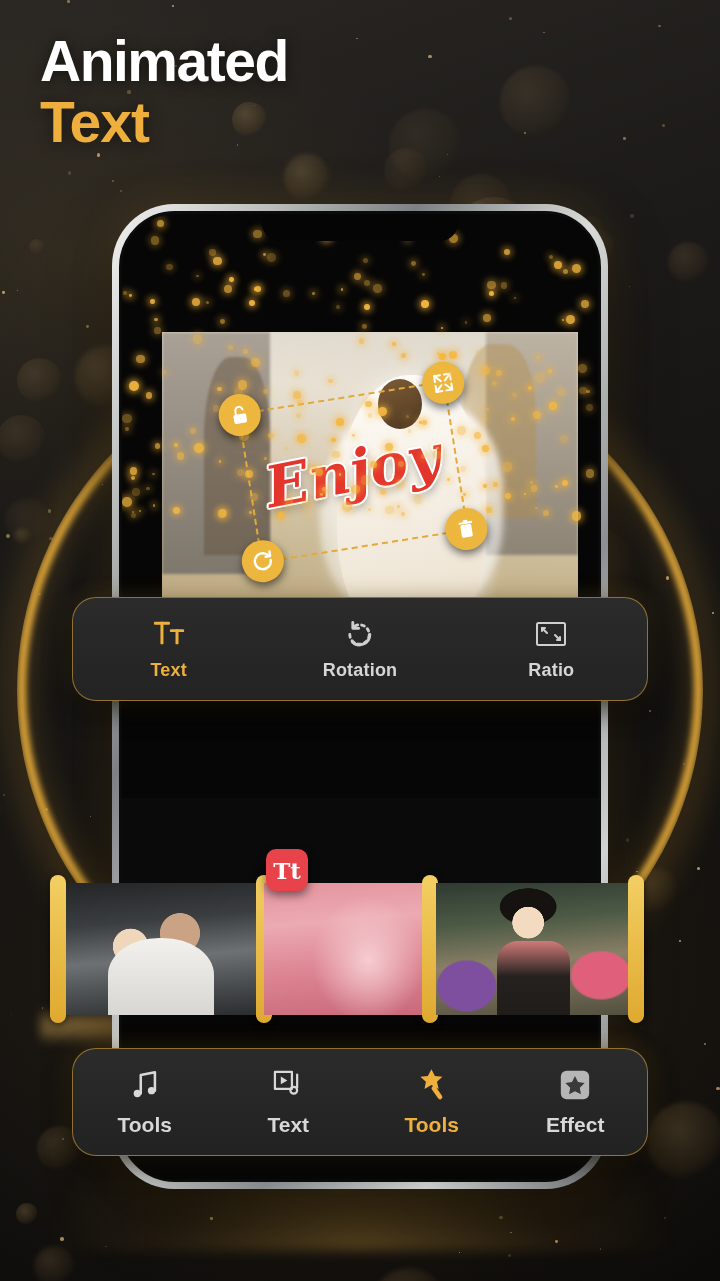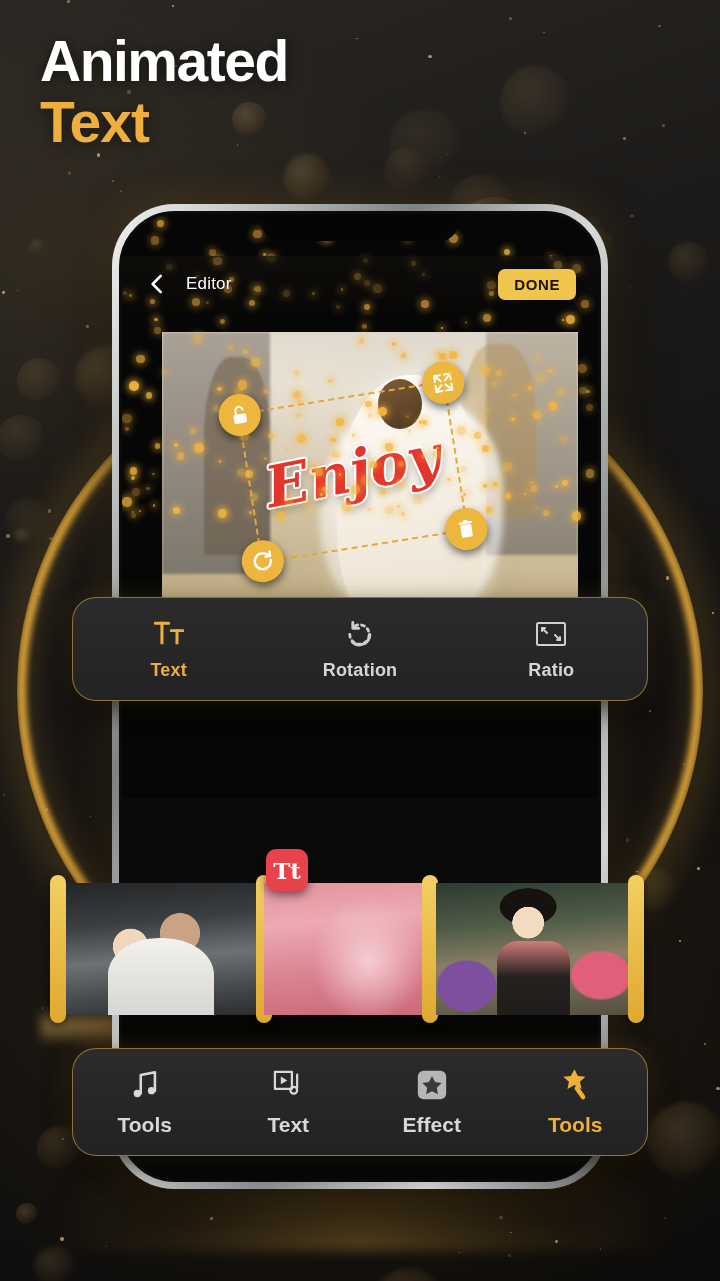--- a/index.html
+++ b/index.html
@@ -696,29 +696,20 @@
         <div class="sd" style="width: 2.99143px; height: 2.99143px; left: 408.282px; top: 267.216px; opacity: 0.502669;"></div>
         <div class="sd" style="width: 2.8607px; height: 2.8607px; left: 414.625px; top: 142.172px; opacity: 0.813144;"></div>
         <div class="sd" style="width: 5.46248px; height: 5.46248px; left: 366.811px; top: 76.527px; opacity: 0.947899;"></div>
         <div class="sd" style="width: 9.51283px; height: 9.51283px; left: 380.89px; top: 248.308px; opacity: 0.483477;"></div>
         <div class="sd" style="width: 2.76481px; height: 2.76481px; left: 189.948px; top: 78.067px; opacity: 0.603828;"></div>
         <div class="sd" style="width: 3.78635px; height: 3.78635px; left: 31.8874px; top: 103.634px; opacity: 0.755867;"></div>
         <div class="sd" style="width: 5.07126px; height: 5.07126px; left: 440.534px; top: 55.197px; opacity: 0.671692;"></div>
         <div class="sd" style="width: 9.48374px; height: 9.48374px; left: 0.086634px; top: 283.135px; opacity: 0.757476;"></div>
       </div>
 
-    <div class="app-header">
-      <span class="back-ico">
-        <svg width="26" height="26" viewBox="0 0 24 24" fill="none" stroke="#fff" stroke-width="2.4" stroke-linecap="round" stroke-linejoin="round">
-          <path d="M15.5 4.5L8 12l7.5 7.5"></path>
-        </svg>
-      </span>
-      <span class="hdr-title">Editor</span>
-      <button class="done-btn">DONE</button>
-    </div>
 
     <div class="style-grid">
       <div class="sty s1">Text</div>
       <div class="sty s2">Text</div>
       <div class="sty s3">Text</div>
       <div class="sty s4">Text</div>
       <div class="sty s5">Text</div>
       <div class="sty s6">Text</div>
       <div class="sty s7">Text</div>
       <div class="sty s8">Text</div>
@@ -810,32 +801,32 @@
       <svg width="34" height="34" viewBox="0 0 26 26" fill="none" stroke="#d8d8d8" stroke-width="1.7">
         <path d="M3 3h13v13H3z" stroke-linejoin="round"></path>
         <path d="M7.5 6.5l5 3-5 3z" fill="#d8d8d8" stroke="none"></path>
         <path d="M20 5v10" stroke-linecap="round"></path>
         <circle cx="17.4" cy="17" r="2.6" fill="none"></circle>
       </svg>
     </span>
     <span class="nl">Text</span>
   </div>
 
+  <div class="nav active">
+    <span class="ni">
+      <svg width="36" height="36" viewBox="0 0 26 26" fill="#eeaf3d">
+        <path d="M12.6 1.6l2.5 4.9 5.4.5-3.9 3.6 1.2 5.2-5.2-2.8-5 2.9 1-5.3L4.6 7.1l5.4-.6z"></path>
+        <rect x="14.5" y="13.2" width="3.4" height="11" rx="1.6" transform="rotate(-35 16 18)"></rect>
+      </svg>
+    </span>
+    <span class="nl">Tools</span>
+  </div>
+
   <div class="nav">
     <span class="ni">
       <svg width="34" height="34" viewBox="0 0 24 24">
         <rect x="2" y="2" width="20" height="20" rx="4" fill="#b6b6b6"></rect>
         <path d="M12 5.6l2.1 4.3 4.7.7-3.4 3.3.8 4.7-4.2-2.2-4.2 2.2.8-4.7-3.4-3.3 4.7-.7z" fill="#3a3a3a"></path>
       </svg>
     </span>
     <span class="nl">Effect</span>
   </div>
-
-  <div class="nav active">
-    <span class="ni">
-      <svg width="36" height="36" viewBox="0 0 26 26" fill="#eeaf3d">
-        <path d="M12.6 1.6l2.5 4.9 5.4.5-3.9 3.6 1.2 5.2-5.2-2.8-5 2.9 1-5.3L4.6 7.1l5.4-.6z"></path>
-        <rect x="14.5" y="13.2" width="3.4" height="11" rx="1.6" transform="rotate(-35 16 18)"></rect>
-      </svg>
-    </span>
-    <span class="nl">Tools</span>
-  </div>
 </div>
 
 </body></html>

